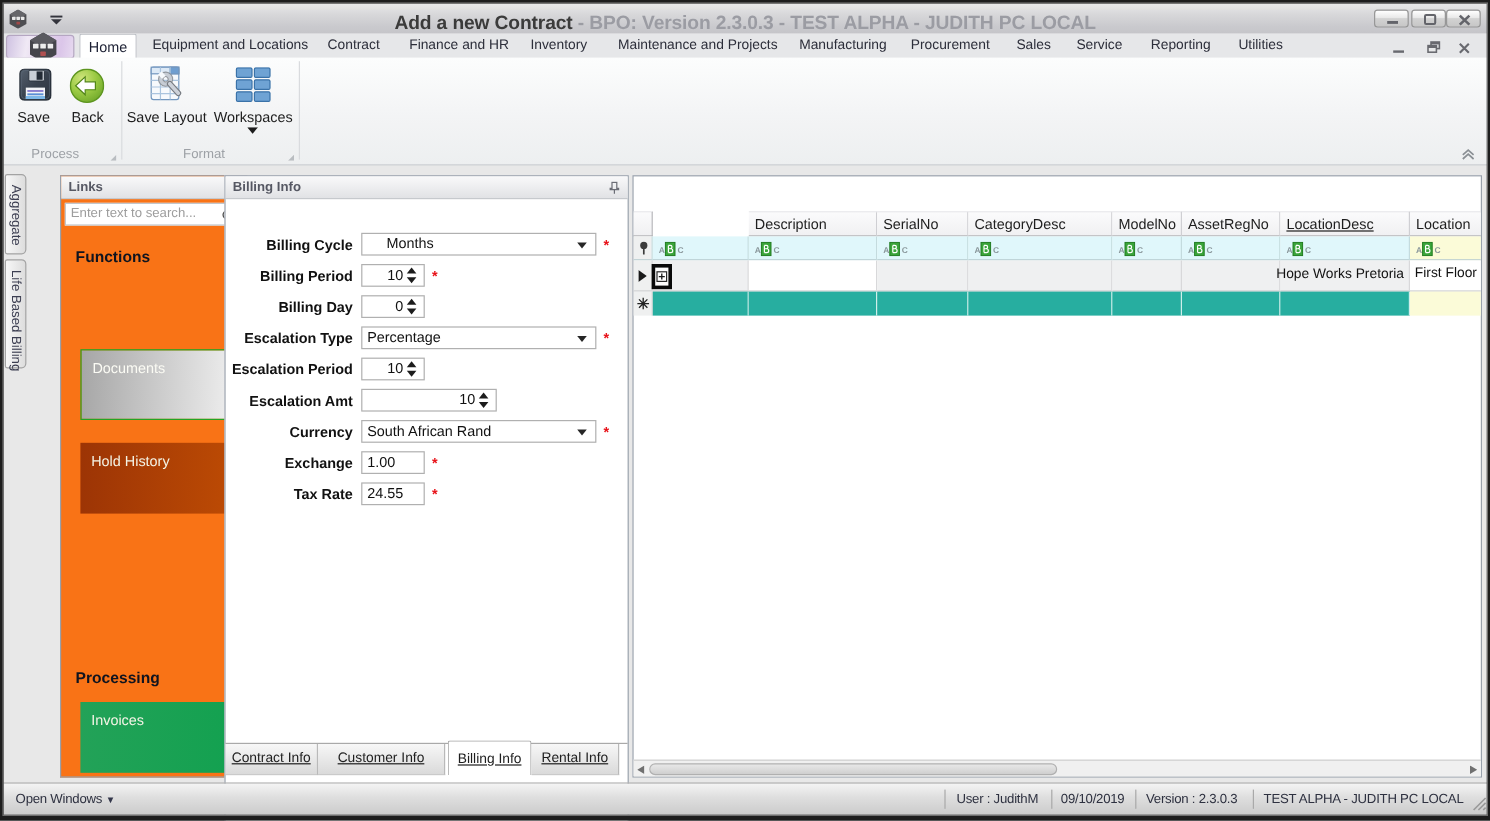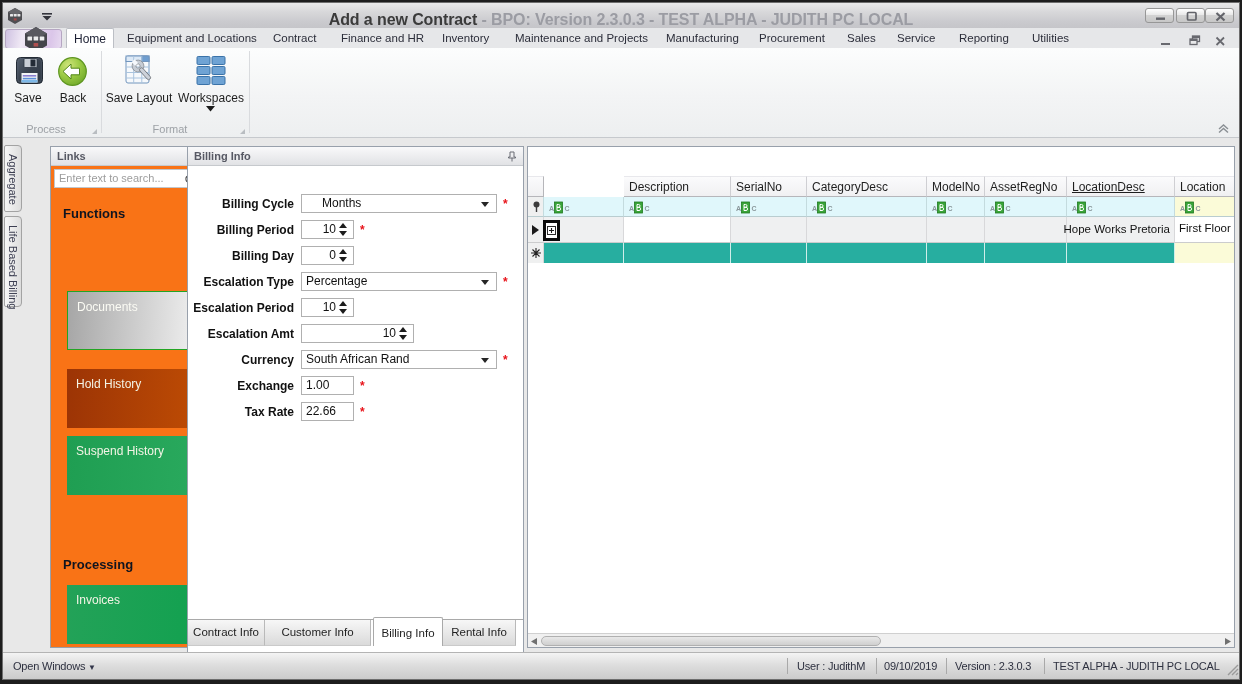--- a/index.html
+++ b/index.html
@@ -55,21 +55,21 @@
 .frm-label { position:absolute; font-size:12px; font-weight:bold; color:#111; width:160px; text-align:right; }
 .ctl { position:absolute; border:1px solid #b0b0b0; background:#fff; font-size:12px; color:#111; height:19px; line-height:17px; }
 .ast { position:absolute; color:#e8131a; font-size:12px; font-weight:bold; }
 .combo-arrow { position:absolute; right:7px; top:7px; width:0; height:0; border-left:4px solid transparent; border-right:4px solid transparent; border-top:5px solid #262626; }
 .spin { position:absolute; right:2px; top:1px; width:12px; height:15px; }
 .spin i { position:absolute; left:0; width:0; height:0; border-left:4px solid transparent; border-right:4px solid transparent; }
 .spin .up { top:1px; border-bottom:5px solid #1c1c1c; }
 .spin .dn { bottom:1px; border-top:5px solid #1c1c1c; }
 
 .btab { position:absolute; height:26px; line-height:25px; font-size:11.5px; color:#1e1e1e; text-align:center;
-  background:linear-gradient(#f7f7f7,#dadada); border-right:1px solid #b9b9b9; border-bottom:1px solid #cacaca; }
+  background:linear-gradient(#f7f7f7,#dadada); border-right:1px solid #b9b9b9; border-bottom:1px solid #cacaca;text-decoration:underline; }
 .btab.sel { background:#fff; height:29px; line-height:30px; z-index:2; border:1px solid #a9a9a9; border-bottom:none; border-radius:2px 2px 0 0; }
 
 #grid { position:absolute; left:527px; top:8px; width:708px; height:502px; background:#fff; border:1px solid #98a0ab; }
 #grouppanel { position:absolute; left:0; top:0; width:706px; height:29px; overflow:hidden;
   background:linear-gradient(90deg,#f3f2f4,#f2f0f3 60%,#f0ebf2 80%,#eee7f1 100%); }
 #grouppanel .gtxt { position:absolute; left:10px; top:8px; font-size:12px; color:#b3b1b5; }
 .gh { position:absolute; top:29px; height:21px; background:linear-gradient(#fbfbfc,#f0f0f2); border-right:1px solid #cfcfd3; border-bottom:1px solid #b6b6ba; border-top:1px solid #e8e8ec;
   font-size:12px; color:#1e1e1e; line-height:20px; padding-left:5px; }
 .fc { position:absolute; top:50px; height:20px; background:#e0f7fb; border-right:1px solid #c4dbde; border-bottom:1px solid #b9cdd0; }
 .dc { position:absolute; top:70px; height:26px; background:#eff0f1; border-right:1px solid #d8d8da; border-bottom:1px solid #cbcccd; font-size:12px; color:#111; }
@@ -240,23 +240,20 @@
             <path d="M6.4 6.4 L9.2 9.2" stroke="#4a4a4a" stroke-width="1.3"></path>
           </svg>
       </div>
       <div class="sect-hd" style="top:59px;">Functions</div>
       <div class="linkbtn" style="top:144px; background:linear-gradient(93deg,#a6a6a6,#eeeeee); border:1px solid #23a523; color:#fbfbf4;padding-left:44px;">
           <span>Documents</span>
         </div>
       <div class="linkbtn" style="top:222px; background:linear-gradient(93deg,#9c3405,#bd4b04);">
           <span>Hold History</span>
         </div>
-      <div class="linkbtn" style="top:289px; background:linear-gradient(93deg,#1f9e52,#29a95d);">
-          <span>Suspend History</span>
-        </div>
       <div class="sect-hd" style="top:410px;">Processing</div>
       <div class="linkbtn" style="top:438px; background:linear-gradient(93deg,#23a258,#13a150);">
           <span>Invoices</span>
         </div>
     </div>
 
     <div id="billing">
       <div class="panel-hd">Billing Info<svg class="pin" style="right:6px;" width="10" height="11" viewBox="0 0 10 11">
             <path d="M3 1 L7 1 L7 6 L8.5 6 L8.5 7 L1.5 7 L1.5 6 L3 6 Z M5 7 L5 10.5" stroke="#6a6c74" stroke-width="1" fill="none"></path>
           </svg></div>
@@ -307,21 +304,21 @@
 
       <div class="frm-label" style="right:229px; top:206px;">Currency</div>
       <div class="ctl" style="left:113px; top:203px; width:196px; padding-left:4px;">South African Rand<i class="combo-arrow"></i></div>
       <div class="ast" style="left:315px; top:206px;">*</div>
 
       <div class="frm-label" style="right:229px; top:232px;">Exchange</div>
       <div class="ctl" style="left:113px; top:229px; width:53px; padding-left:4px;">1.00</div>
       <div class="ast" style="left:172px; top:232px;">*</div>
 
       <div class="frm-label" style="right:229px; top:258px;">Tax Rate</div>
-      <div class="ctl" style="left:113px; top:255px; width:53px; padding-left:4px;">22.66</div>
+      <div class="ctl" style="left:113px; top:255px; width:53px; padding-left:4px;">24.55</div>
       <div class="ast" style="left:172px; top:258px;">*</div>
 
       <div style="position:absolute; left:0px; top:472px; width:335px; height:1px; background:#a9a9a9;"></div>
       <div class="btab" style="left:0px; top:473px; width:77px;">Contract Info</div>
       <div class="btab" style="left:77px; top:473px; width:106px;">Customer Info</div>
       <div class="btab" style="left:255px; top:473px; width:73px;">Rental Info</div>
       <div class="btab sel" style="left:185px; top:470px; width:70px;">Billing Info</div>
     </div>
 
     <div id="grid">

